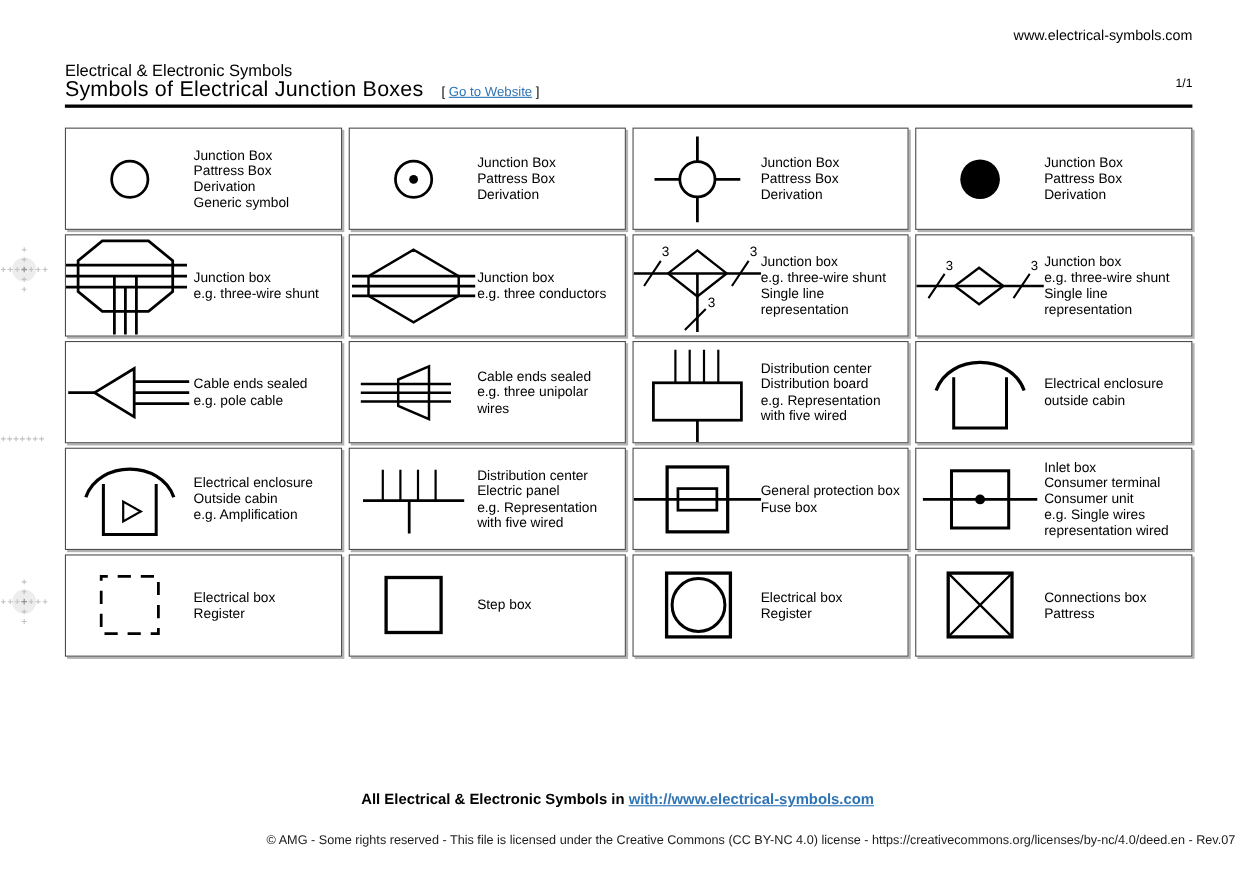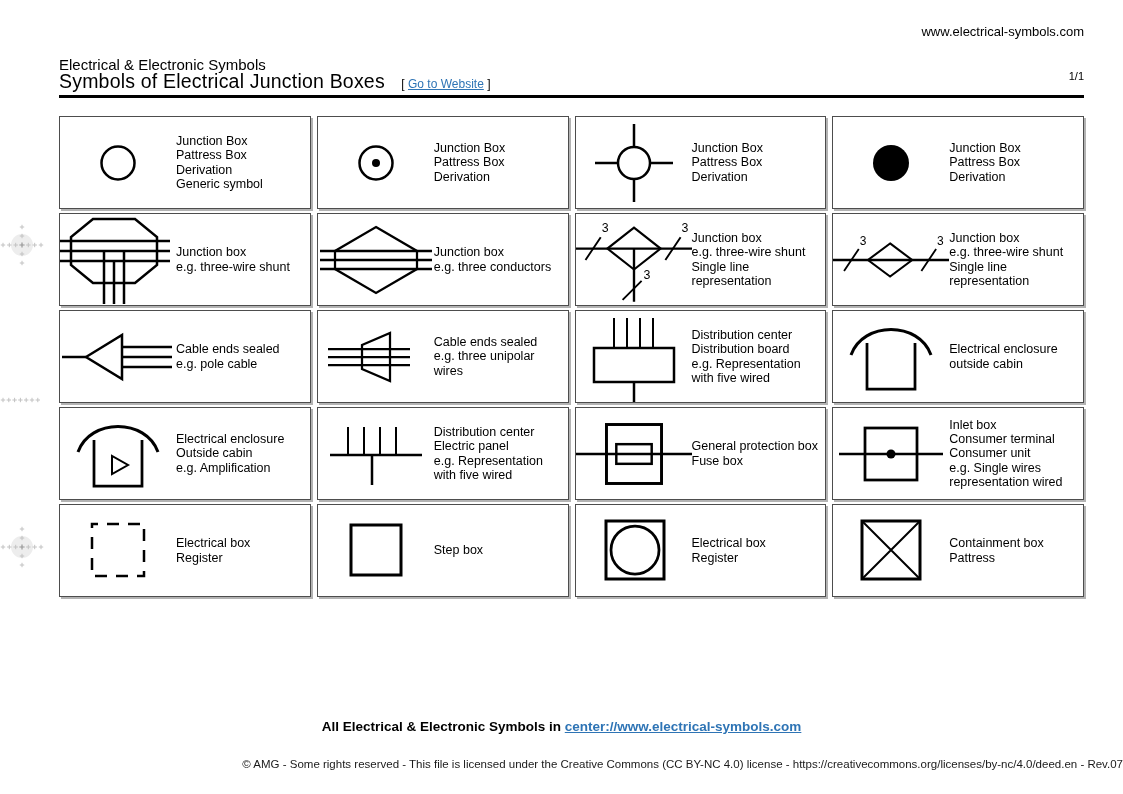--- a/index.html
+++ b/index.html
@@ -382,22 +382,22 @@
 
   <div class="cell">
     <div class="sym">
       <svg width="76" height="72" viewBox="0 0 76 72">
         <rect class="s" stroke-width="3" x="9" y="6" width="58" height="58"></rect>
         <g class="s" stroke-width="2">
             <path d="M9 6L67 64M67 6L9 64"></path>
           </g>
       </svg>
     </div>
-    <div class="txt">Containment box
+    <div class="txt">Connections box
 Pattress</div>
   </div>
 
 </div>
 
 <div class="footer-line">
-  <span>All Electrical &amp; Electronic Symbols in </span><a class="footer-link">center://www.electrical-symbols.com</a>
+  <span>All Electrical &amp; Electronic Symbols in </span><a class="footer-link">with://www.electrical-symbols.com</a>
 </div>
 <div class="copyright">© AMG - Some rights reserved - This file is licensed under the Creative Commons (CC BY-NC 4.0) license - https://creativecommons.org/licenses/by-nc/4.0/deed.en - Rev.07</div>
 
 </body></html>

